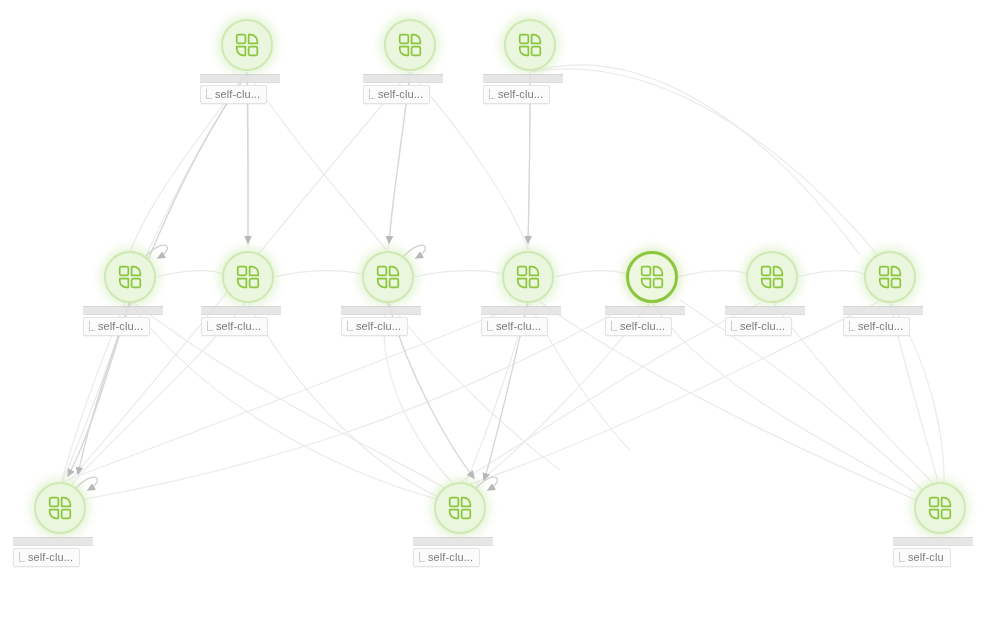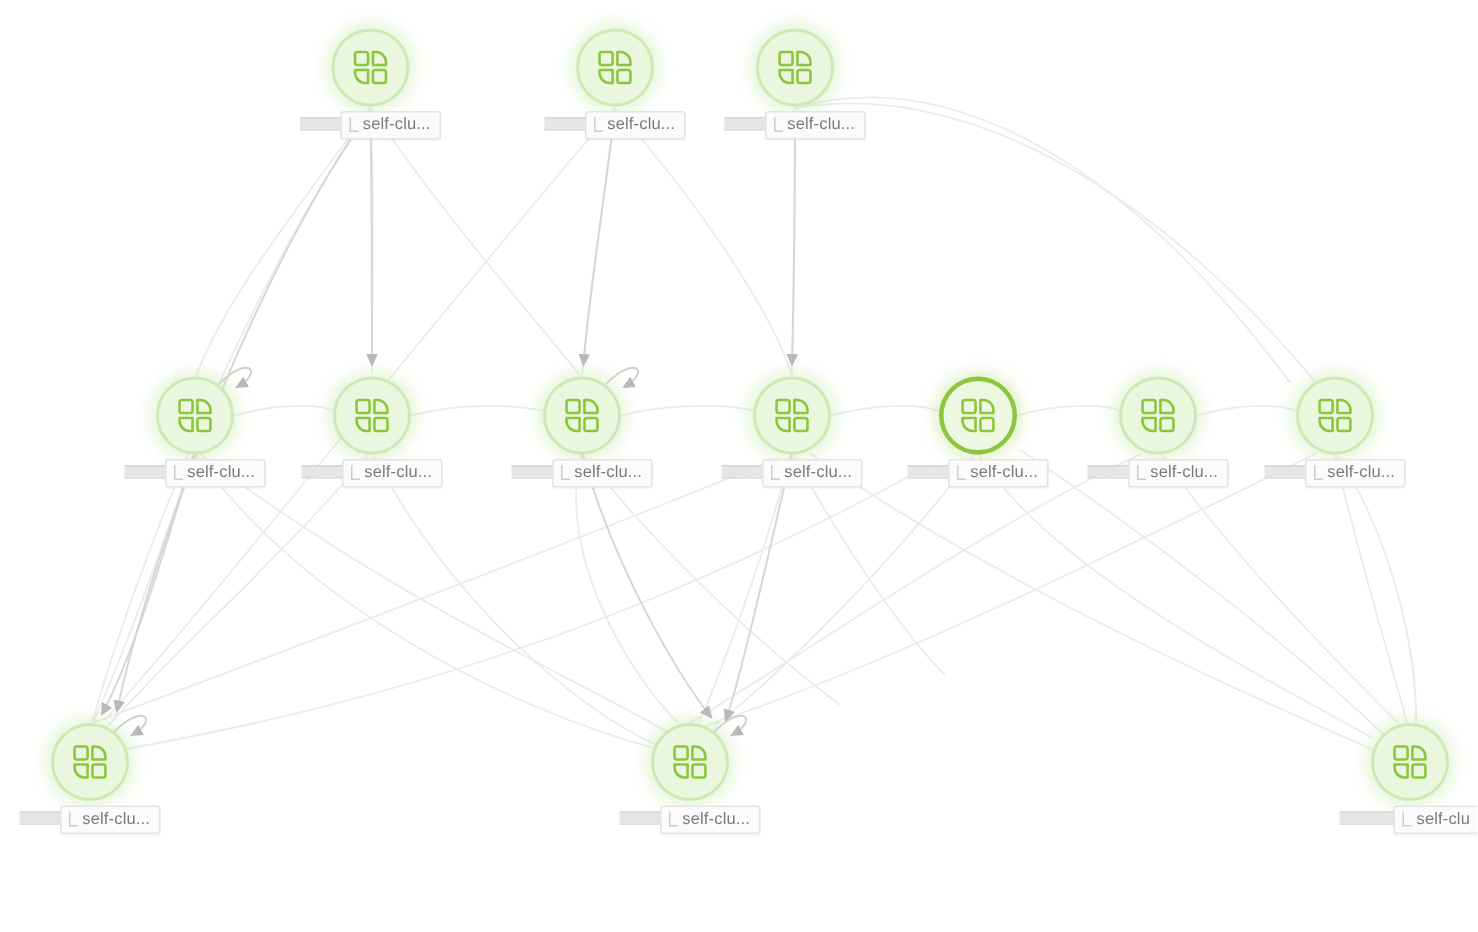--- a/index.html
+++ b/index.html
@@ -56,22 +56,22 @@
     width: 26px;
     height: 26px;
     display: block;
   }
   .node-label {
     position: absolute;
     left: -47px;
     top: 29px;
     width: 94px;
     display: flex;
-    flex-direction: row;
-    align-items: center;
+    flex-direction: column;
+    align-items: flex-start;
   }
   .label-bar {
     width: 80px;
     height: 7px;
     background: #e2e2e2;
     border-top: 1px solid #cfcfcf;
     border-bottom: 1px solid #d8d8d8;
     margin-bottom: 2px;
     opacity: 0.85;
   }

